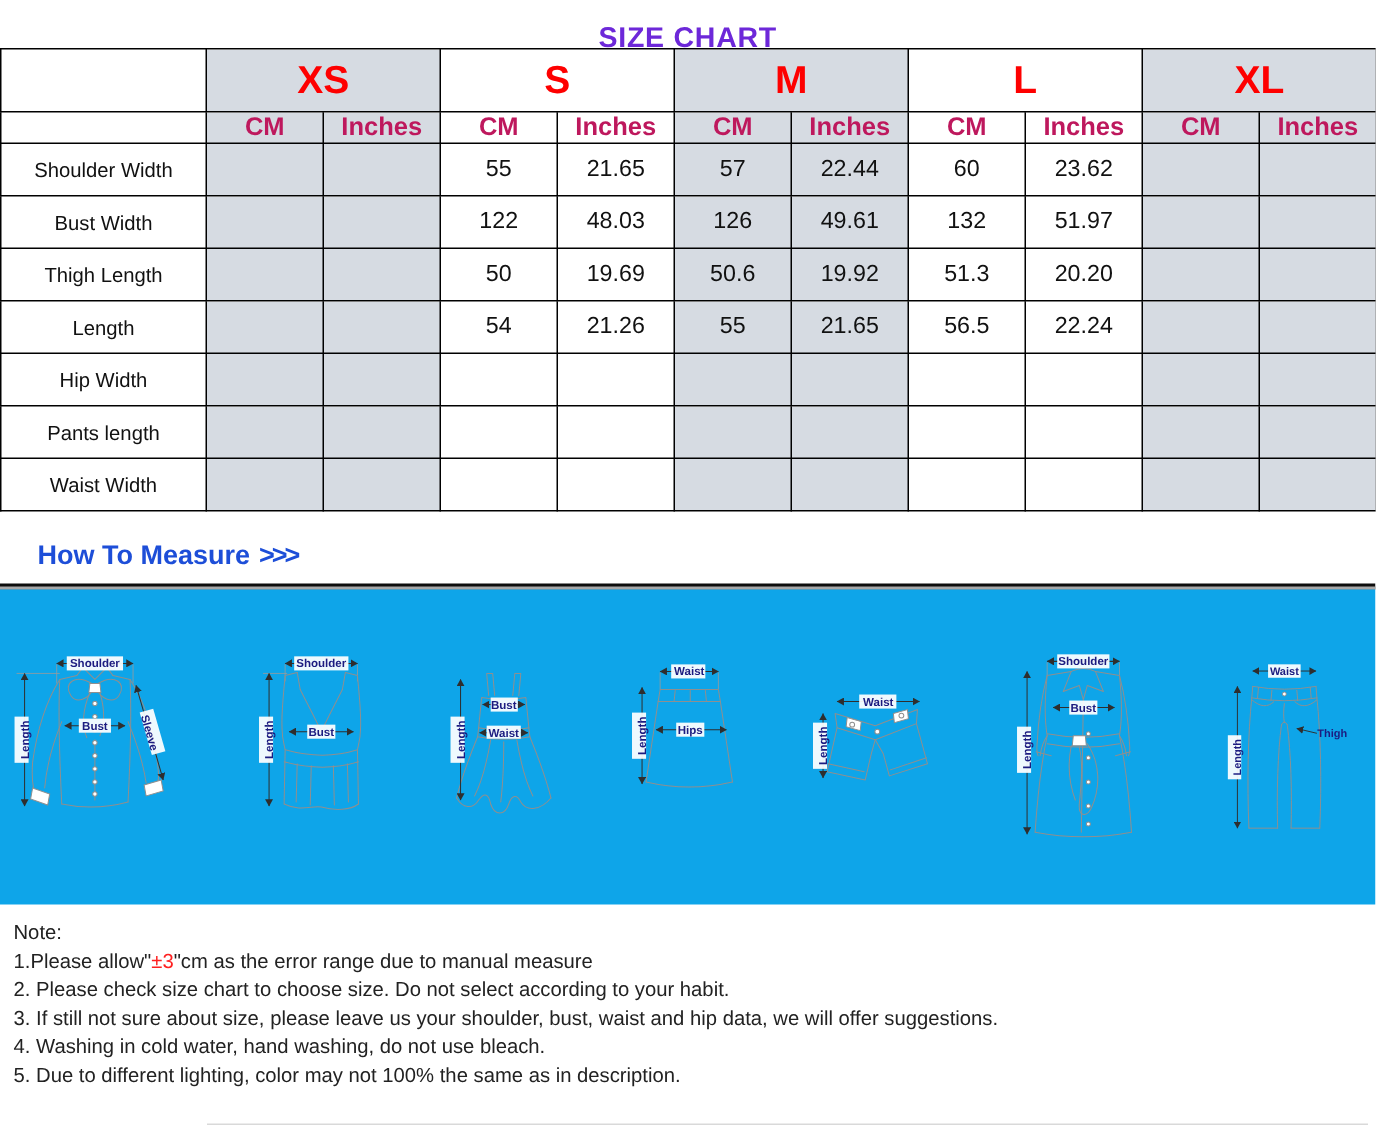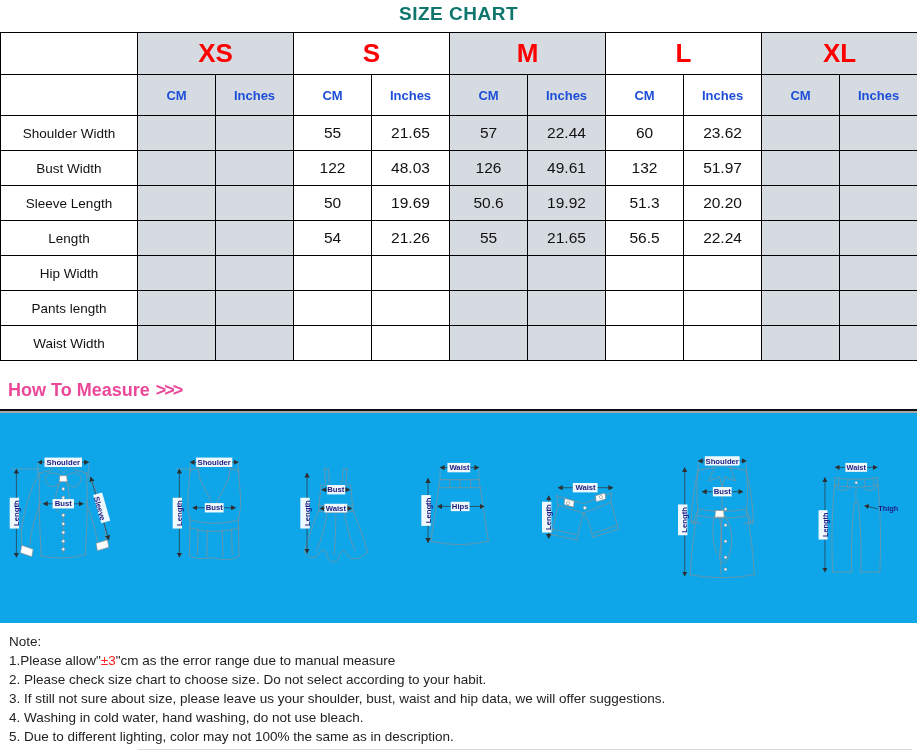--- a/index.html
+++ b/index.html
@@ -6,44 +6,44 @@
   html,body { background:#fff; }
   body {
     width: 917px; height: 753px;
     font-family: "Liberation Sans", "DejaVu Sans", sans-serif;
     position: relative; overflow: hidden; color:#1a1a1a;
   }
   .page { width:917px; height:753px; position:relative; }
 
   
   .title {
-    text-align:center; font-size:19px; font-weight:bold; color:#0f766e;
-    padding-top:3px; height:32px; letter-spacing:0.5px;
+    text-align:center; font-size:19px; font-weight:bold; color:#6d28d9;
+    padding-top:15px; height:32px; letter-spacing:0.5px;
   }
 
   
   table.size-table {
     width:917px; border-collapse:collapse; table-layout:fixed;
   }
   table.size-table th, table.size-table td {
     border:1px solid #000; text-align:center; vertical-align:middle;
     background:#fff; overflow:hidden;
   }
   tr.size-row th { height:42px; font-size:26px; font-weight:bold; }
   tr.size-row th.size-h { color:#fe0000; }
-  tr.unit-row th { height:41px; font-size:13px; font-weight:bold; color:#1d4ed8; }
+  tr.unit-row th { height:17px; font-size:17px; font-weight:bold; color:#be185d; }
   tbody.size-body th, tbody.size-body td { height:35px; }
   tbody.size-body th.label-col { font-weight:normal; font-size:13.5px; color:#111;margin-left:48px; }
   tbody.size-body td { font-size:15.5px; color:#111; }
   .shaded { background:#d6dbe2 !important; }
 
   
   .measure-head {
-    margin-top:17px; padding-left:8px;
-    font-size:18px; font-weight:bold; color:#ec4899;
+    margin-top:17px; padding-left:25px;
+    font-size:18px; font-weight:bold; color:#1d4ed8;
     height:26px; line-height:24px;
   }
   .measure-head .chev { margin-left:6px; letter-spacing:-2px; font-size:18px; }
   .divider {
     margin-top:5px; height:4px; background:#0d0d0d;
     border-bottom:2px solid #a8a8a8;
   }
 
   
   .garments {
@@ -135,21 +135,21 @@
           <td>122</td>
           <td>48.03</td>
           <td class="shaded">126</td>
           <td class="shaded">49.61</td>
           <td>132</td>
           <td>51.97</td>
           <td class="shaded"></td>
           <td class="shaded"></td>
         </tr>
         <tr>
-          <th class="label-col">Sleeve Length</th>
+          <th class="label-col">Thigh Length</th>
           <td class="shaded"></td>
           <td class="shaded"></td>
           <td>50</td>
           <td>19.69</td>
           <td class="shaded">50.6</td>
           <td class="shaded">19.92</td>
           <td>51.3</td>
           <td>20.20</td>
           <td class="shaded"></td>
           <td class="shaded"></td>

